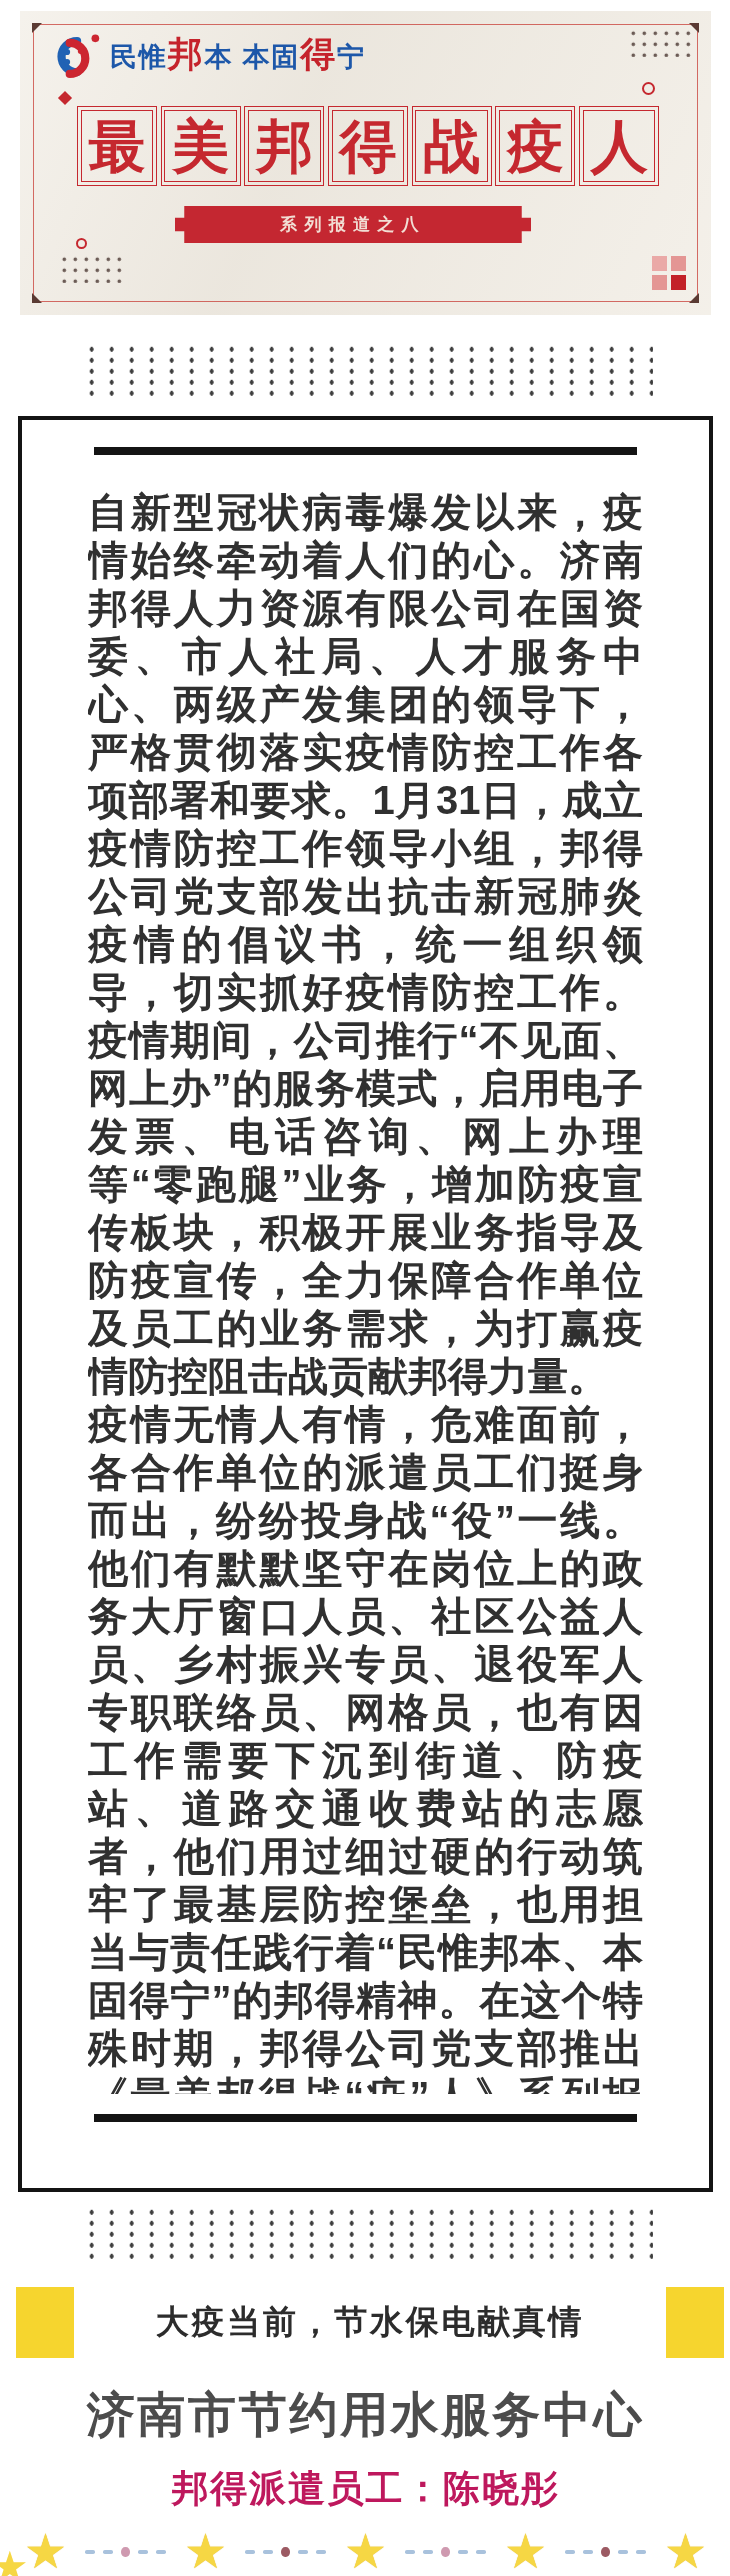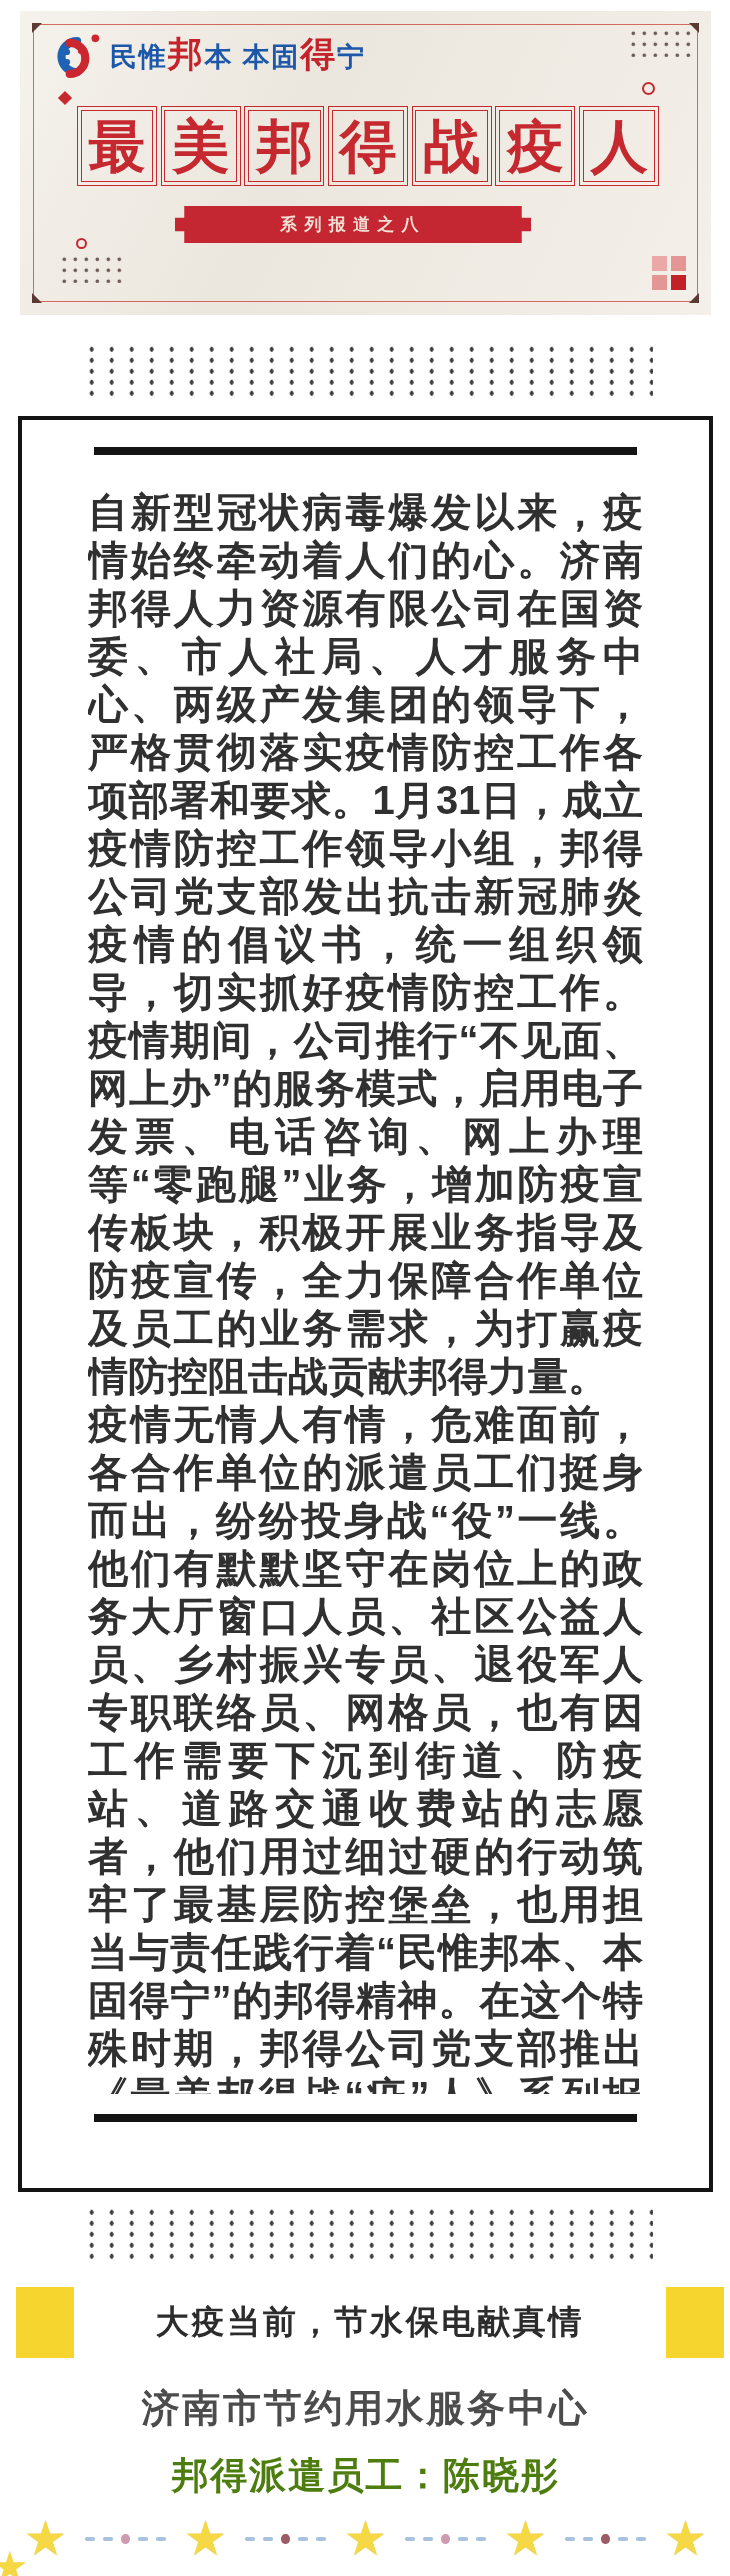--- a/index.html
+++ b/index.html
@@ -87,22 +87,22 @@
   }
 
   
   .headline-row{
     margin-top:24px;display:flex;align-items:center;justify-content:space-between;
     padding:0 7.3px 0 16.4px;
   }
   .y-square{width:58px;height:71px;background:#f6d52e;flex:0 0 auto;}
   .headline{font-size:33px;font-weight:800;color:#2c2c2c;letter-spacing:2.7px;white-space:nowrap;}
 
-  .org-line{margin-top:25.6px;text-align:center;font-size:38px;font-weight:700;color:#4c4c4c;letter-spacing:2.7px;}
-  .emp-line{margin-top:16.4px;text-align:center;font-size:37px;font-weight:700;color:#4d7c0f;letter-spacing:1.8px;}
+  .org-line{margin-top:25.6px;text-align:center;font-size:48px;font-weight:700;color:#4c4c4c;letter-spacing:2.7px;}
+  .emp-line{margin-top:16.4px;text-align:center;font-size:37px;font-weight:700;color:#be185d;letter-spacing:1.8px;}
 
   .star-divider{
     width:683px;margin:14.6px auto 0;display:flex;align-items:center;justify-content:space-between;
   }
   .star{font-size:48px;line-height:1;color:#f6d744;text-shadow:0 0 0.9px #dfb63a;}
   .sep{display:flex;align-items:center;gap:8.2px;}
   .sep b{display:block;width:10px;height:3.7px;border-radius:1.8px;background:#a9c2dd;}
   .sep u{display:block;width:8.2px;height:10px;border-radius:50%;}
   .sep u.pink{background:#cf9ab0;}
   .sep u.maroon{background:#9c5a63;}

